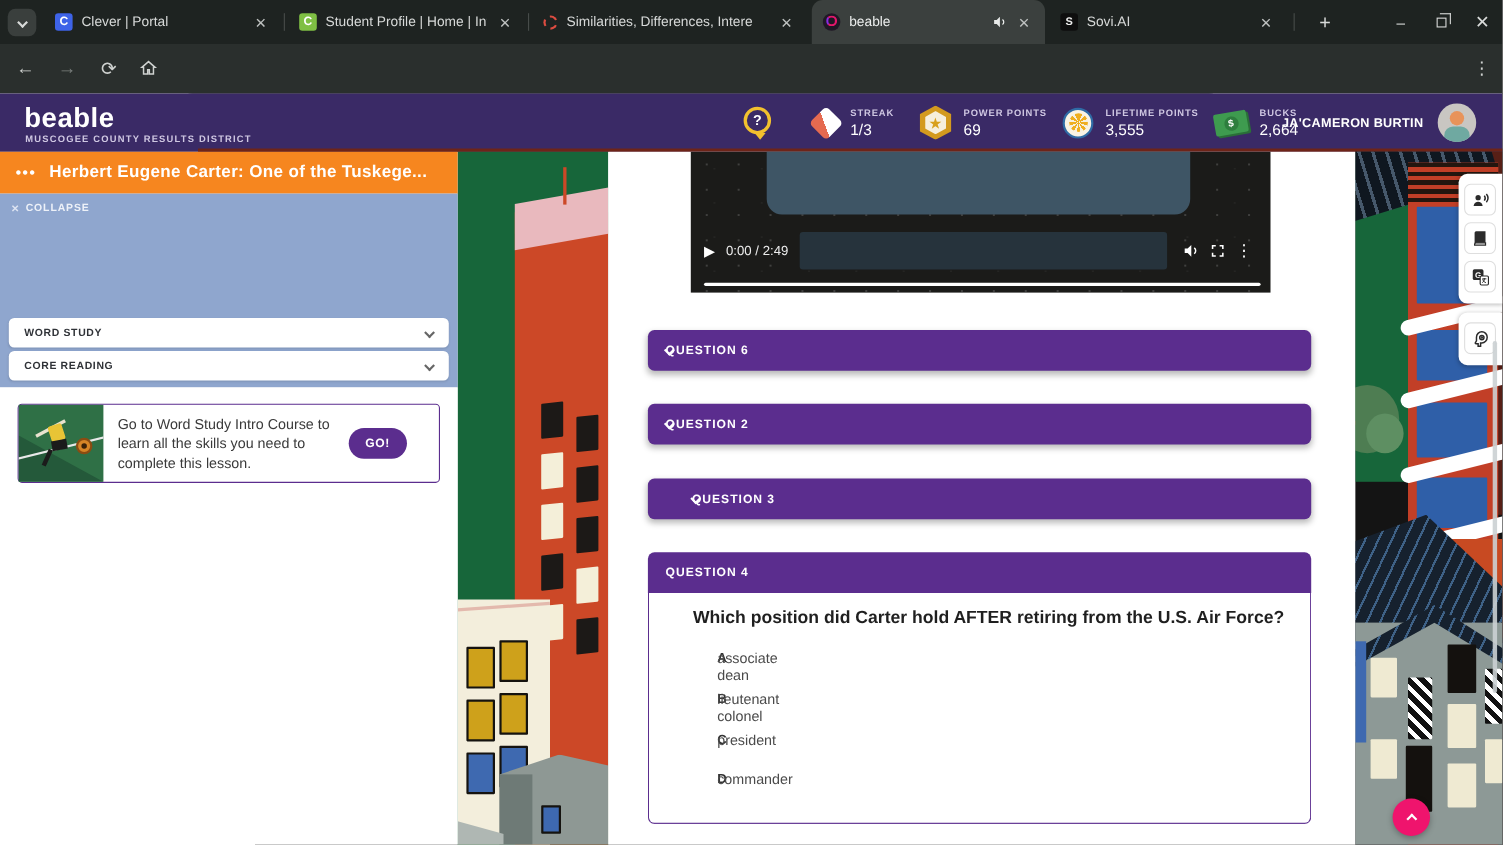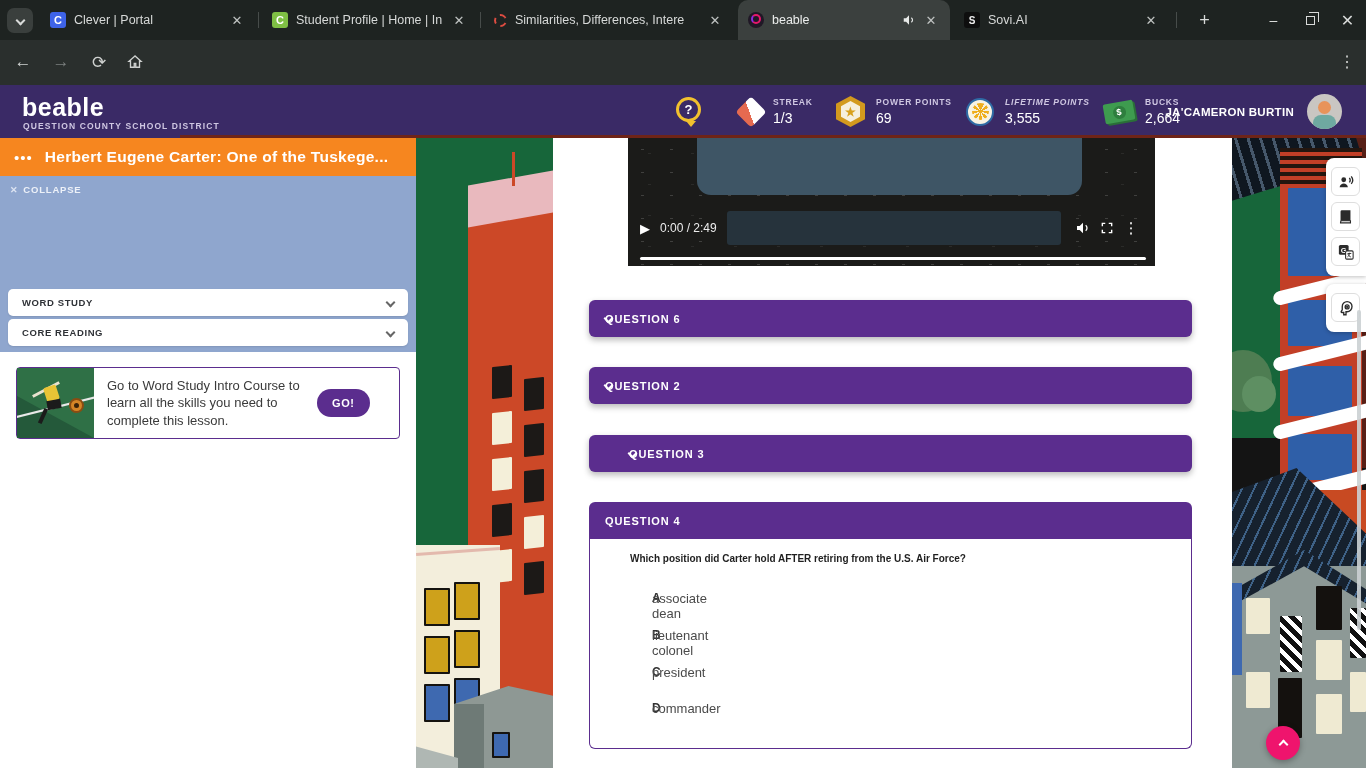--- a/index.html
+++ b/index.html
@@ -118,21 +118,21 @@
   .vctrl>*{position:static;}
   .vtime{font-size:12px;color:#ECECEC;margin-left:10px;white-space:nowrap;}
   .vseek{flex:1;height:34px;background:#26333C;border-radius:3px;margin:0 10px;}
   .vic{width:24px;display:flex;align-items:center;justify-content:center;}
   .vprogress{left:12px;top:119px;width:506px;height:3px;background:#fff;border-radius:2px;}
   .qbar{left:36px;width:603px;height:37px;background:#5B2D8E;border-radius:6px;box-shadow:0 3px 6px rgba(0,0,0,.28);
     display:flex;align-items:center;padding:0 16px;color:#fff;font-size:11px;font-weight:bold;letter-spacing:.9px;position:absolute;}
   .qbar .chev{margin-left:auto;}
   .q4head{border-radius:6px 6px 0 0;box-shadow:none;}
   .q4body{left:36px;top:401px;width:603px;height:210px;background:#fff;border:1px solid #5B2D8E;border-top:none;border-radius:0 0 6px 6px;}
-  .qprompt{left:40px;top:14px;font-size:10px;font-weight:bold;color:#1F1F1F;}
+  .qprompt{left:40px;top:14px;font-size:16px;font-weight:bold;color:#1F1F1F;}
   .opt{left:62px;display:flex;gap:22px;align-items:baseline;position:absolute;}
   .opt .letter{font-size:12px;font-weight:bold;color:#333;}
   .opt .text{font-size:13px;color:#4A4A4A;}
 
   
   .toolcard{position:absolute;left:1326px;width:40px;background:#fff;border-radius:8px 0 0 8px;box-shadow:0 1px 4px rgba(0,0,0,.25);z-index:5;}
   .toolbtn{position:absolute;left:5px;width:29px;height:29px;border:1px solid #DEDEDE;border-radius:6px;background:#fff;
     display:flex;align-items:center;justify-content:center;}
   .fab{position:absolute;left:1266px;top:726px;width:34px;height:34px;border-radius:50%;background:#EF146D;z-index:6;
     display:flex;align-items:center;justify-content:center;box-shadow:0 2px 6px rgba(0,0,0,.3);color:#fff;}
@@ -233,21 +233,21 @@
     <span class="ext" style="left:1244px;background:#3E63E8;">C</span>
     <svg class="ext" style="left:1282px;" width="21" height="21" viewBox="0 0 24 24">
       <path d="M10 4a2 2 0 014 0v2h4v4h2a2 2 0 010 4h-2v4h-4v-2a2 2 0 00-4 0v2H6v-4H4a2 2 0 010-4h2V6h4z" fill="none" stroke="#C9CCCA" stroke-width="1.7"></path>
     </svg>
     <div class="toolsep"></div>
     <span class="navic" style="left:1336px;font-size:16px;">⋮</span>
   </div>
 
   <div class="appheader">
     <div class="logo-word">beable</div>
-    <div class="district">QUESTION COUNTY SCHOOL DISTRICT</div>
+    <div class="district">MUSCOGEE COUNTY RESULTS DISTRICT</div>
     <div class="help-pin">?</div>
 
     <div class="stat" style="left:740px;">
       <span class="ic-streak"></span>
       <span>
           <span class="stat-label" style="display:block;">STREAK</span>
             <span class="stat-value" style="display:block;">1/3</span>
         </span>
     </div>
     <div class="stat" style="left:836px;">
@@ -257,21 +257,21 @@
       <span>
           <span class="stat-label" style="display:block;">POWER POINTS</span>
             <span class="stat-value" style="display:block;">69</span>
         </span>
     </div>
     <div class="stat" style="left:966px;">
       <span class="ic-sun">
           <b></b>
         </span>
       <span>
-          <span class="stat-label" style="display:block;font-style:italic;">LIFETIME POINTS</span>
+          <span class="stat-label" style="display:block;">LIFETIME POINTS</span>
             <span class="stat-value" style="display:block;">3,555</span>
         </span>
     </div>
     <div class="stat" style="left:1104px;">
       <span class="ic-cash">
           <b>$</b>
         </span>
       <span>
           <span class="stat-label" style="display:block;">BUCKS</span>
             <span class="stat-value" style="display:block;">2,664</span>

